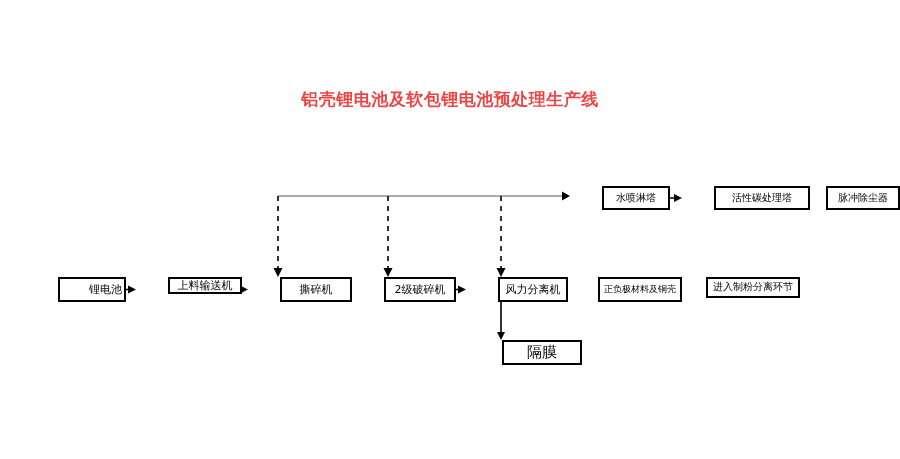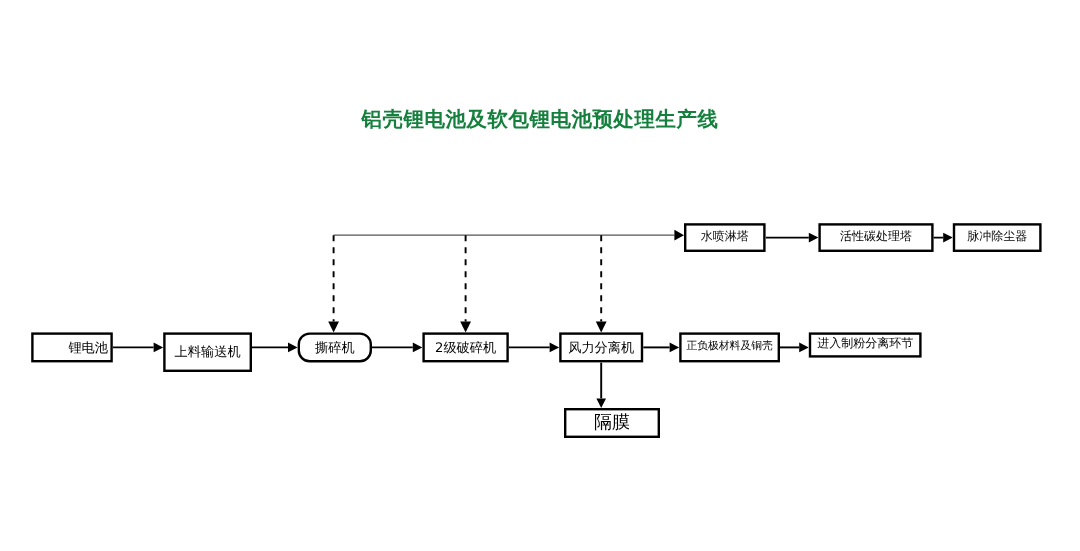--- a/index.html
+++ b/index.html
@@ -21,36 +21,37 @@
   }
   #diagram-title {
     position: absolute;
     left: 0;
     top: 88px;
     width: 900px;
     text-align: center;
     font-size: 17px;
     font-weight: bold;
     letter-spacing: 0.5px;
-    color: #15803d;
+    color: #ef4444;
     white-space: nowrap;
   }
   .node {
     position: absolute;
     box-sizing: border-box;
     border: 2px solid #000000;
     background: #ffffff;
     display: flex;
     align-items: center;
     justify-content: center;
     text-align: center;
     line-height: 1.05;
     color: #000000;
     white-space: nowrap;
     overflow: hidden;
+    margin-left: 32px;
   }
   .node-label {
     display: block;
     padding: 0 2px;
   }
   svg#edges {
     position: absolute;
     left: 0;
     top: 0;
     width: 900px;
@@ -151,25 +152,25 @@
       <line class="edge-dashed" x1="501" y1="196" x2="501" y2="268"></line>
       <polygon class="arrow-head" points="496.5,268 501,277 505.5,268"></polygon>
     </g>
 
   </svg>
 
   <div class="node" style="left:26px; top:277px; width:68px; height:25px; font-size:11px;padding-left:27px;">
     <span class="node-label">锂电池</span>
   </div>
 
-  <div class="node" style="left:136px; top:277px; width:74px; height:33px; font-size:11px;">
+  <div class="node" style="left:136px; top:277px; width:74px; height:17px; font-size:11px;">
     <span class="node-label">上料输送机</span>
   </div>
 
-  <div class="node" style="left:248px; top:277px; width:62px; height:25px; font-size:11px;border-radius:10px;">
+  <div class="node" style="left:248px; top:277px; width:72px; height:25px; font-size:11px;">
     <span class="node-label">撕碎机</span>
   </div>
 
   <div class="node" style="left:352px; top:277px; width:72px; height:25px; font-size:11px;">
     <span class="node-label">2级破碎机</span>
   </div>
 
   <div class="node" style="left:466px; top:277px; width:70px; height:25px; font-size:11px;">
     <span class="node-label">风力分离机</span>
   </div>

